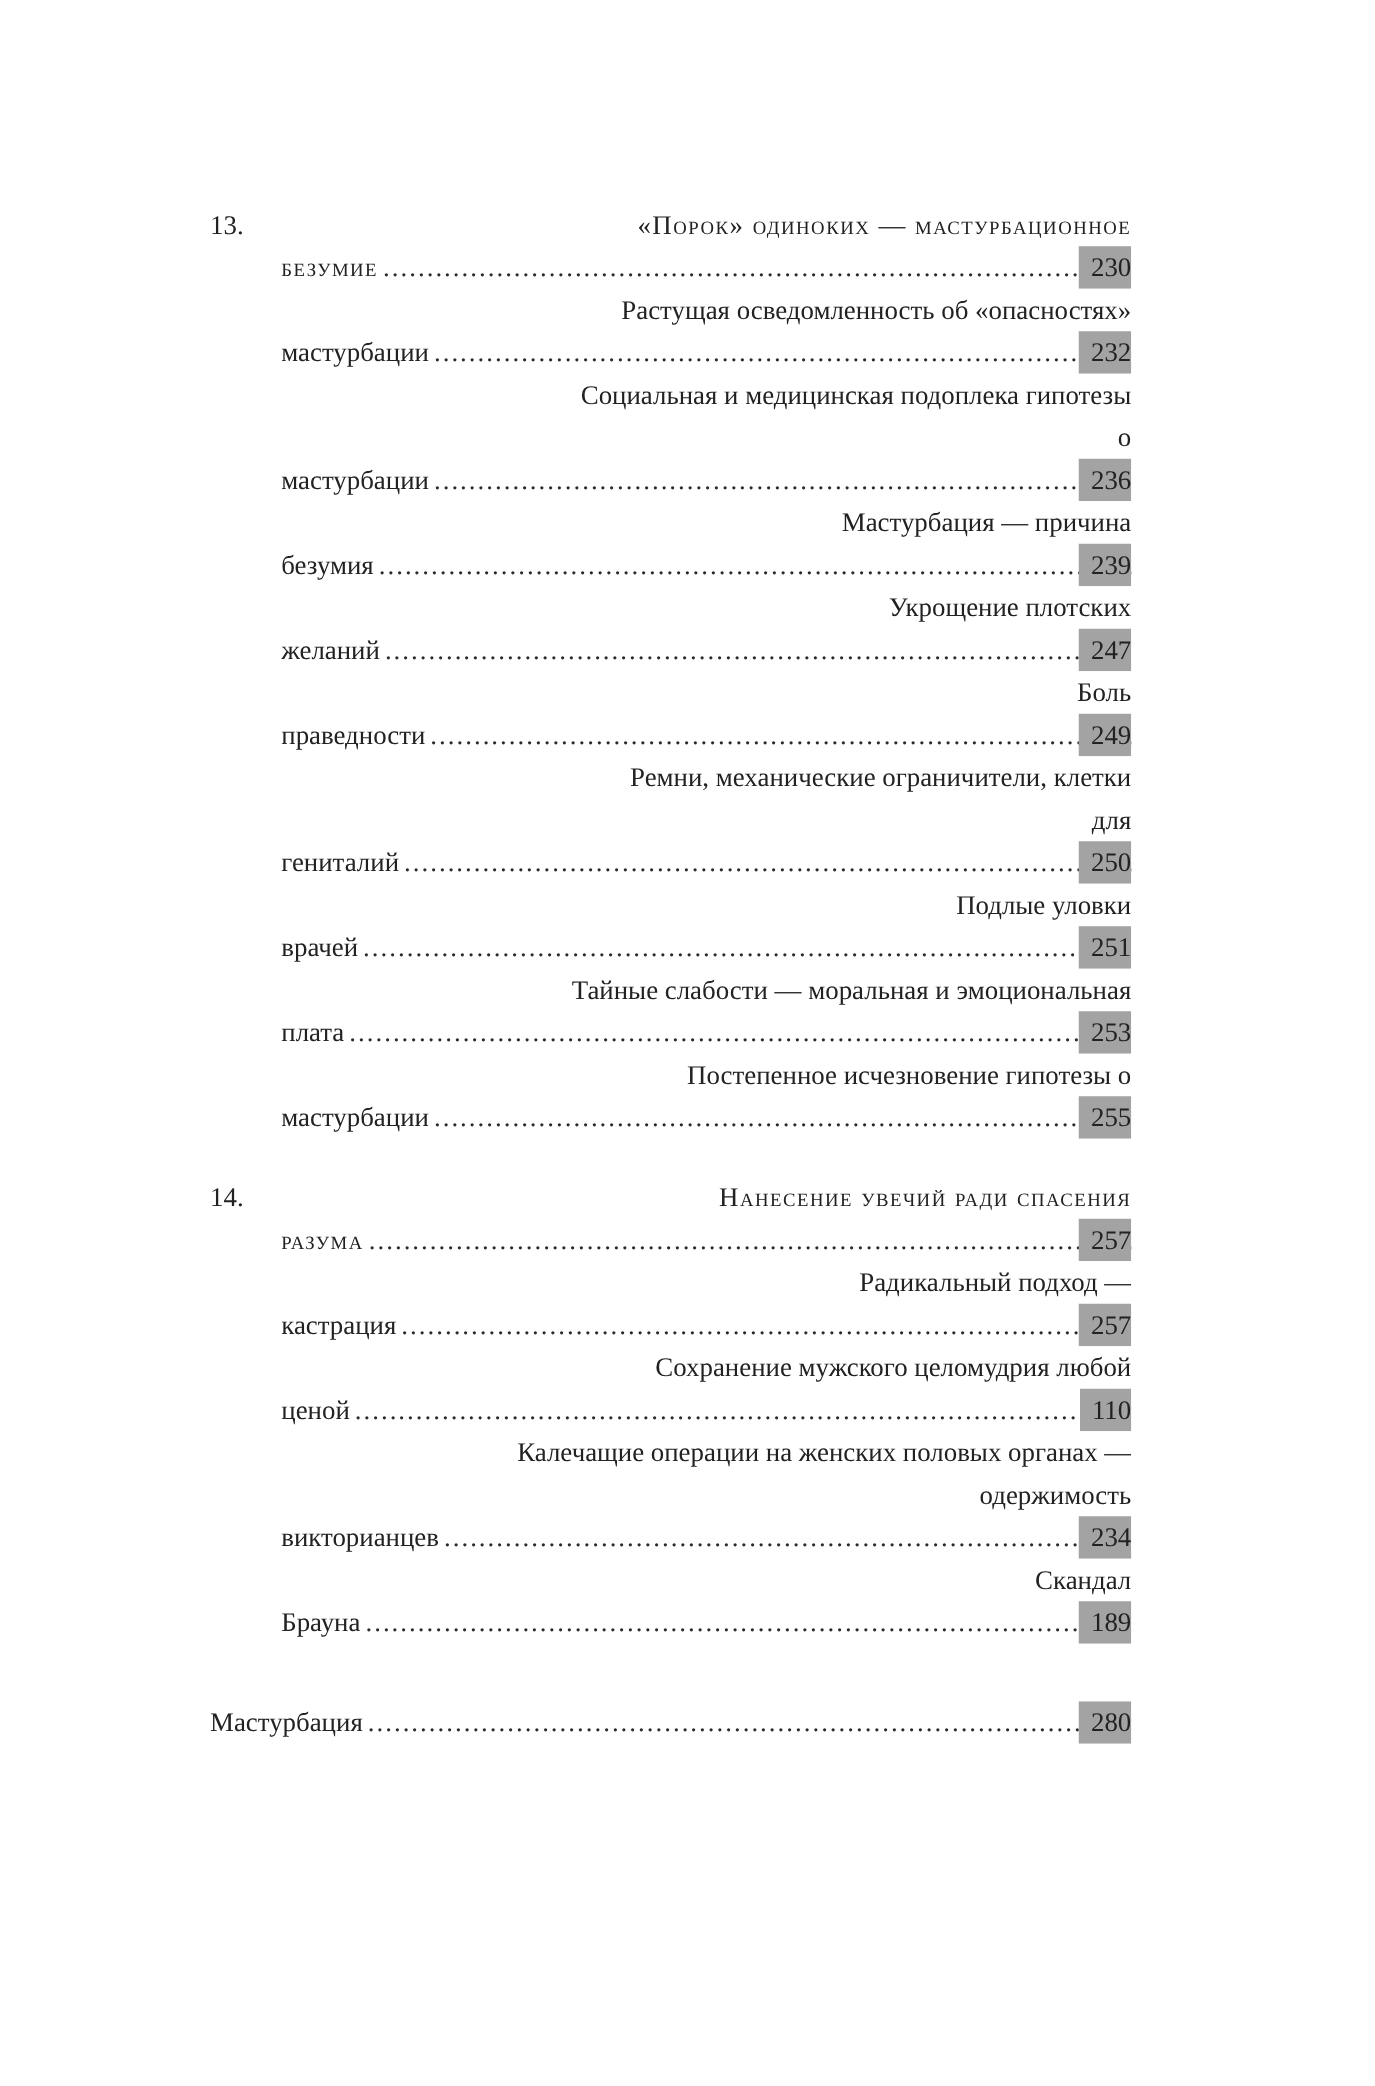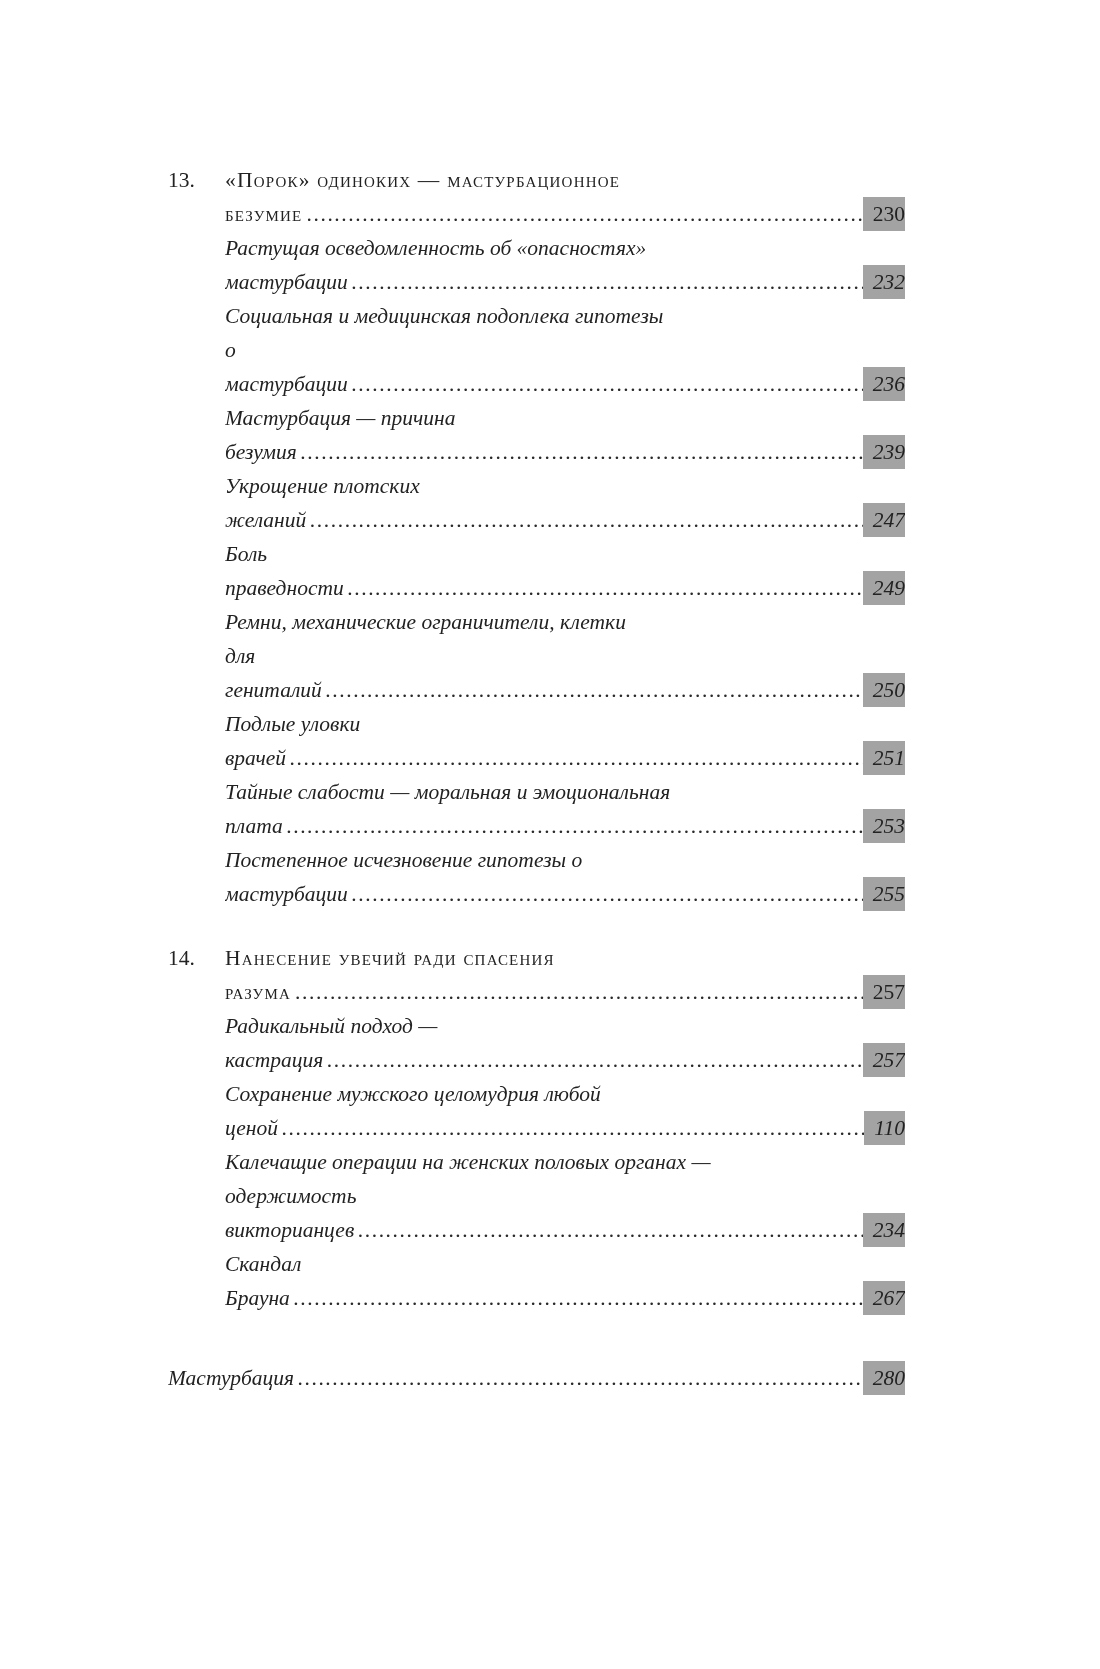--- a/index.html
+++ b/index.html
@@ -24,24 +24,24 @@
   .chapter + .chapter {
     margin-top: 30px;
   }
   .backmatter {
     margin-top: 46px;
   }
   
   .entry, .chapter-head {
     position: relative;
     overflow: hidden;
+    text-align: right;
   }
   .entry {
     margin-left: 57px;
-    font-style: italic;
   }
   .backmatter .entry {
     margin-left: 0;
   }
   .chapter-head {
     padding-left: 57px;
     font-variant: small-caps;
   }
   .chapter-head .title {
     letter-spacing: 1.2px;
@@ -143,21 +143,21 @@
       <span class="title">Сохранение мужского целомудрия любой ценой</span><span class="dots"></span>
       <span class="pagenum">110</span>
     </div>
     <div class="entry">
       <span class="title">Калечащие операции на женских половых органах —
 одержимость викторианцев</span><span class="dots"></span>
       <span class="pagenum">234</span>
     </div>
     <div class="entry">
       <span class="title">Скандал Брауна</span><span class="dots"></span>
-      <span class="pagenum">267</span>
+      <span class="pagenum">189</span>
     </div>
   </section>
 
   <div class="backmatter">
     <div class="entry">
       <span class="title">Мастурбация</span><span class="dots"></span>
       <span class="pagenum">280</span>
     </div>
   </div>
 

